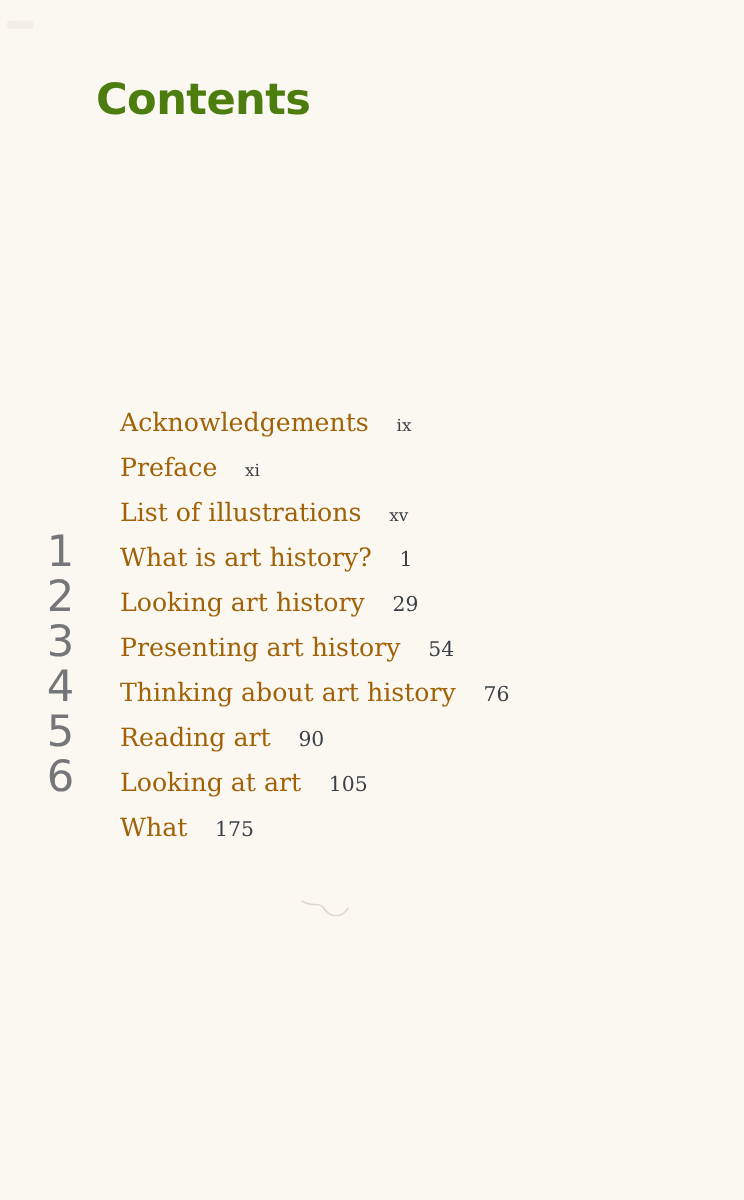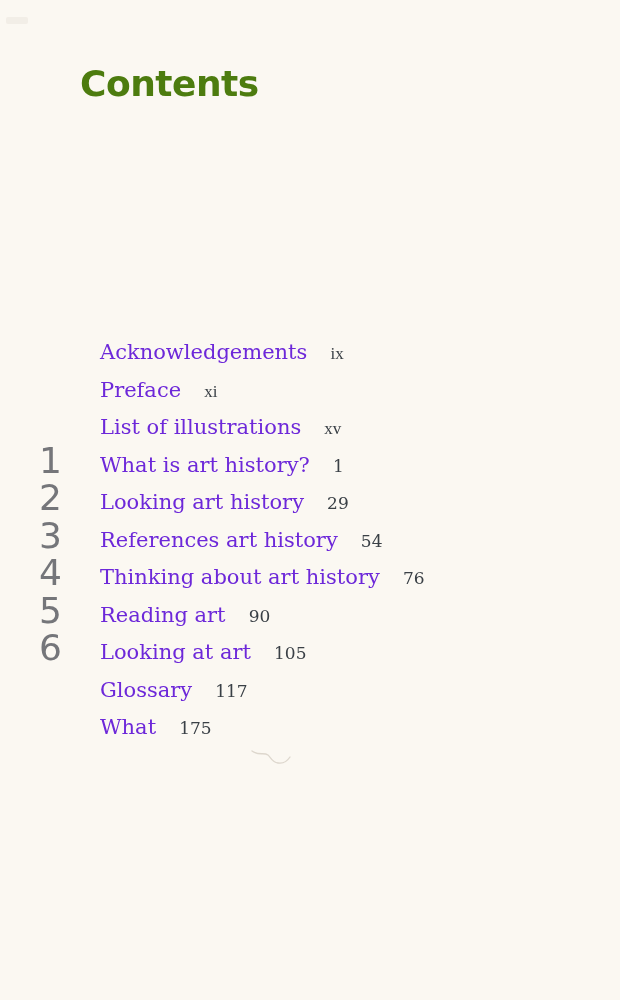--- a/index.html
+++ b/index.html
@@ -39,32 +39,31 @@
   }
   .toc-row {
     position: relative;
     height: 37.5px;
     white-space: nowrap;
   }
   .toc-title {
     font-family: "DejaVu Serif", serif;
     font-size: 21px;
     line-height: 37.5px;
-    color: #6d28d9;
+    color: #a16207;
   }
   .toc-page {
     font-family: "DejaVu Serif", serif;
     font-size: 17px;
     line-height: 37.5px;
     color: #3a4046;
     margin-left: 18px;
   }
   .toc-page.roman {
-    font-size: 17px;
-    font-family: Liberation Serif, serif;
+    font-size: 14px;
   }
   .chapter-num {
     position: absolute;
     left: -61px;
     top: -5px;
     font-family: "DejaVu Sans", "Liberation Sans", sans-serif;
     font-size: 36px;
     font-weight: 400;
     line-height: 37.5px;
     color: #75767a;
@@ -121,21 +120,21 @@
     </div>
 
     <div class="toc-row">
       <span class="chapter-num">2</span>
       <span class="toc-title">Looking art history</span>
       <span class="toc-page">29</span>
     </div>
 
     <div class="toc-row">
       <span class="chapter-num">3</span>
-      <span class="toc-title">References art history</span>
+      <span class="toc-title">Presenting art history</span>
       <span class="toc-page">54</span>
     </div>
 
     <div class="toc-row">
       <span class="chapter-num">4</span>
       <span class="toc-title">Thinking about art history</span>
       <span class="toc-page">76</span>
     </div>
 
     <div class="toc-row">
@@ -145,25 +144,20 @@
     </div>
 
     <div class="toc-row">
       <span class="chapter-num">6</span>
       <span class="toc-title">Looking at art</span>
       <span class="toc-page">105</span>
     </div>
 
 
 
-    <div class="toc-row">
-      <span class="chapter-num"></span>
-      <span class="toc-title">Glossary</span>
-      <span class="toc-page">117</span>
-    </div>
 
     <div class="toc-row">
       <span class="chapter-num"></span>
       <span class="toc-title">What</span>
       <span class="toc-page">175</span>
     </div>
 
   </div>
 
   <svg class="pencil-squiggle" width="52" height="26" viewBox="0 0 52 26">

